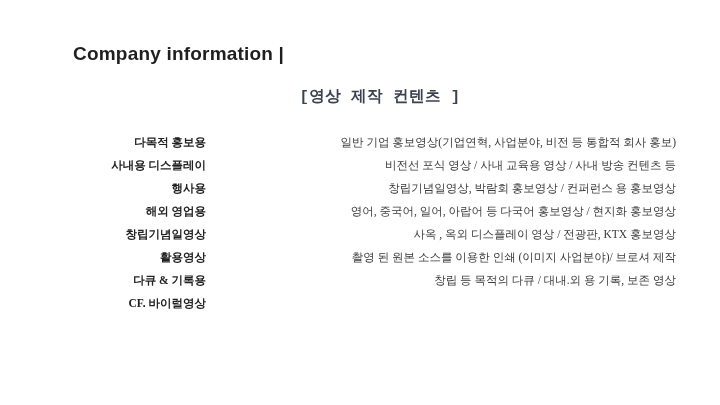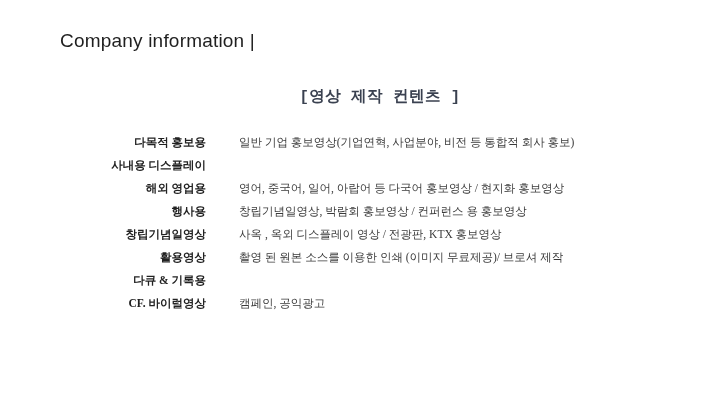--- a/index.html
+++ b/index.html
@@ -12,23 +12,23 @@
     width: 720px;
     height: 405px;
     background: var(--bg, #ffffff);
     overflow: hidden;
     font-family: "Liberation Serif", serif;
   }
   .title {
     position: absolute;
     left: 57px;
     top: 26px;
-    margin: 3px;
+    margin: 16px;
     font-family: "Liberation Sans", sans-serif;
-    font-weight: normal;
+    font-weight: bold;
     font-size: 19px;
     line-height: 24px;
     color: var(--title-color, #1f1f1f);
     letter-spacing: 0.2px;
   }
   .section-header {
     position: absolute;
     left: 0;
     top: 87px;
     width: 100%;
@@ -43,71 +43,72 @@
   }
   .content-table {
     position: absolute;
     left: 110px;
     top: 131px;
     width: 566px;
   }
   .content-row {
     display: grid;
     grid-template-columns: 96px 1fr;
-    column-gap: 33px;
+    column-gap: 17px;
     height: 23px;
     align-items: center;
   }
   .content-row .row-label {
     text-align: right;
     font-weight: bold;
     font-size: 11.5px;
     color: var(--label-color, #222222);
     white-space: nowrap;
   }
   .content-row .row-desc {
-    text-align: left;
+    text-align: right;
     font-size: 11.5px;
     color: var(--desc-color, #3a3a3a);
     white-space: nowrap;
   }
 </style>
 </head>
 <body>
 
 <div class="slide" style="--bg: #ffffff; --title-color: #1f1f1f; --header-color: #3a4150; --label-color: #222222; --desc-color: #3a3a3a;">
   <h1 class="title">Company information |</h1>
 
   <div class="section-header">[영상 제작 컨텐츠 ]</div>
 
   <div class="content-table" id="content-table">
       <div class="content-row">
         <span class="row-label">다목적 홍보용</span>
         <span class="row-desc">일반 기업 홍보영상(기업연혁, 사업분야, 비전 등 통합적 회사 홍보)</span>
       </div>
       <div class="content-row">
         <span class="row-label">사내용 디스플레이</span>
+        <span class="row-desc">비전선 포식 영상 / 사내 교육용 영상 / 사내 방송 컨텐츠 등</span>
+      </div>
+      <div class="content-row">
+        <span class="row-label">행사용</span>
+        <span class="row-desc">창립기념일영상, 박람회 홍보영상 / 컨퍼런스 용 홍보영상</span>
       </div>
       <div class="content-row">
         <span class="row-label">해외 영업용</span>
         <span class="row-desc">영어, 중국어, 일어, 아랍어 등 다국어 홍보영상 / 현지화 홍보영상</span>
-      </div>
-      <div class="content-row">
-        <span class="row-label">행사용</span>
-        <span class="row-desc">창립기념일영상, 박람회 홍보영상 / 컨퍼런스 용 홍보영상</span>
       </div>
       <div class="content-row">
         <span class="row-label">창립기념일영상</span>
         <span class="row-desc">사옥 , 옥외 디스플레이 영상 / 전광판, KTX 홍보영상</span>
       </div>
       <div class="content-row">
         <span class="row-label">활용영상</span>
-        <span class="row-desc">촬영 된 원본 소스를 이용한 인쇄 (이미지 무료제공)/ 브로셔 제작</span>
+        <span class="row-desc">촬영 된 원본 소스를 이용한 인쇄 (이미지 사업분야)/ 브로셔 제작</span>
       </div>
       <div class="content-row">
         <span class="row-label">다큐 &amp; 기록용</span>
+        <span class="row-desc">창립 등 목적의 다큐 / 대내.외 용 기록, 보존 영상</span>
       </div>
       <div class="content-row">
         <span class="row-label">CF. 바이럴영상</span>
-        <span class="row-desc">캠페인, 공익광고</span>
       </div>
     </div>
 </div>
 
 </body></html>

